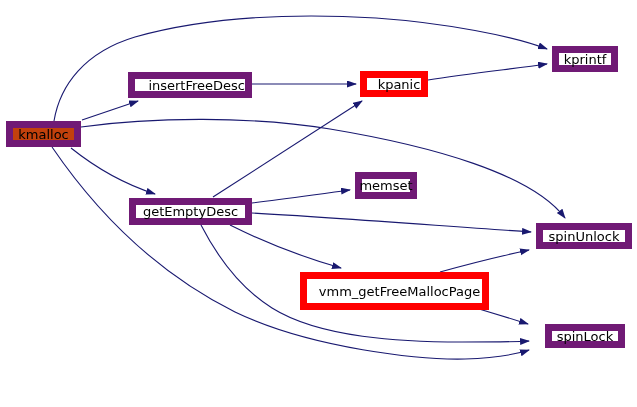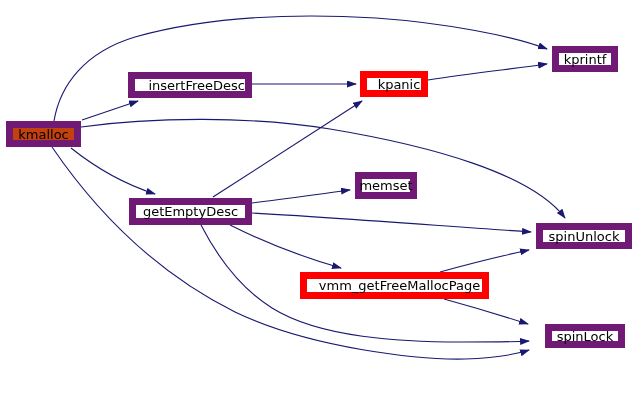--- a/index.html
+++ b/index.html
@@ -66,20 +66,20 @@
       </div>
       <div class="node" style="left: 355px; top: 172px; width: 62px; height: 27px;">
         <span>memset</span>
       </div>
       <div class="node" style="left: 129px; top: 198px; width: 123px; height: 27px;">
         <span>getEmptyDesc</span>
       </div>
       <div class="node" style="left: 536px; top: 223px; width: 96px; height: 26px;">
         <span>spinUnlock</span>
       </div>
-      <div class="node red" style="left: 300px; top: 272px; width: 189px; height: 27px;">
+      <div class="node red" style="left: 300px; top: 272px; width: 189px; height: 38px;">
         <span>vmm_getFreeMallocPage</span>
       </div>
       <div class="node" style="left: 545px; top: 324px; width: 80px; height: 24px;">
         <span>spinLock</span>
       </div>
     </div>
 </div>
 
 </body></html>

